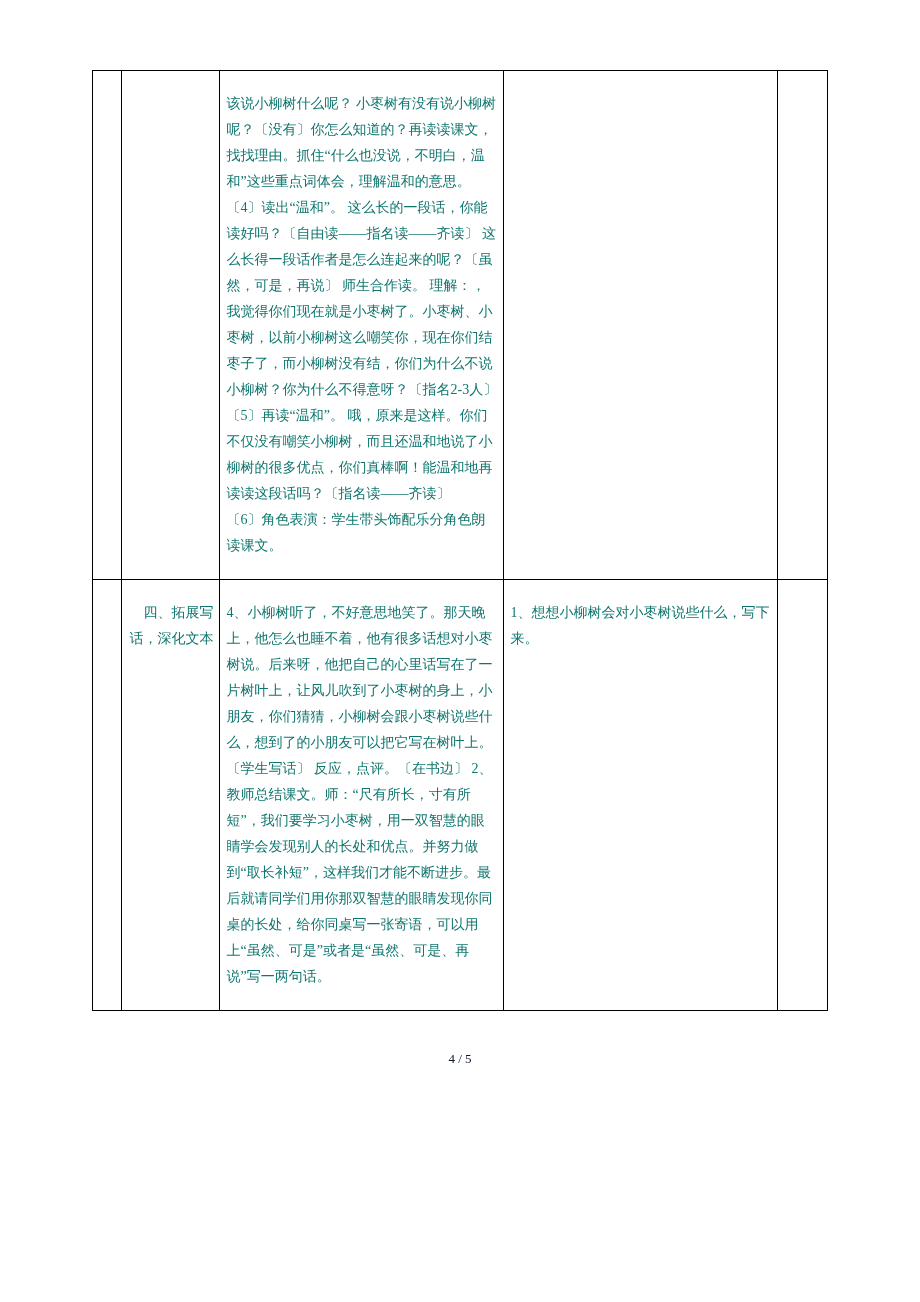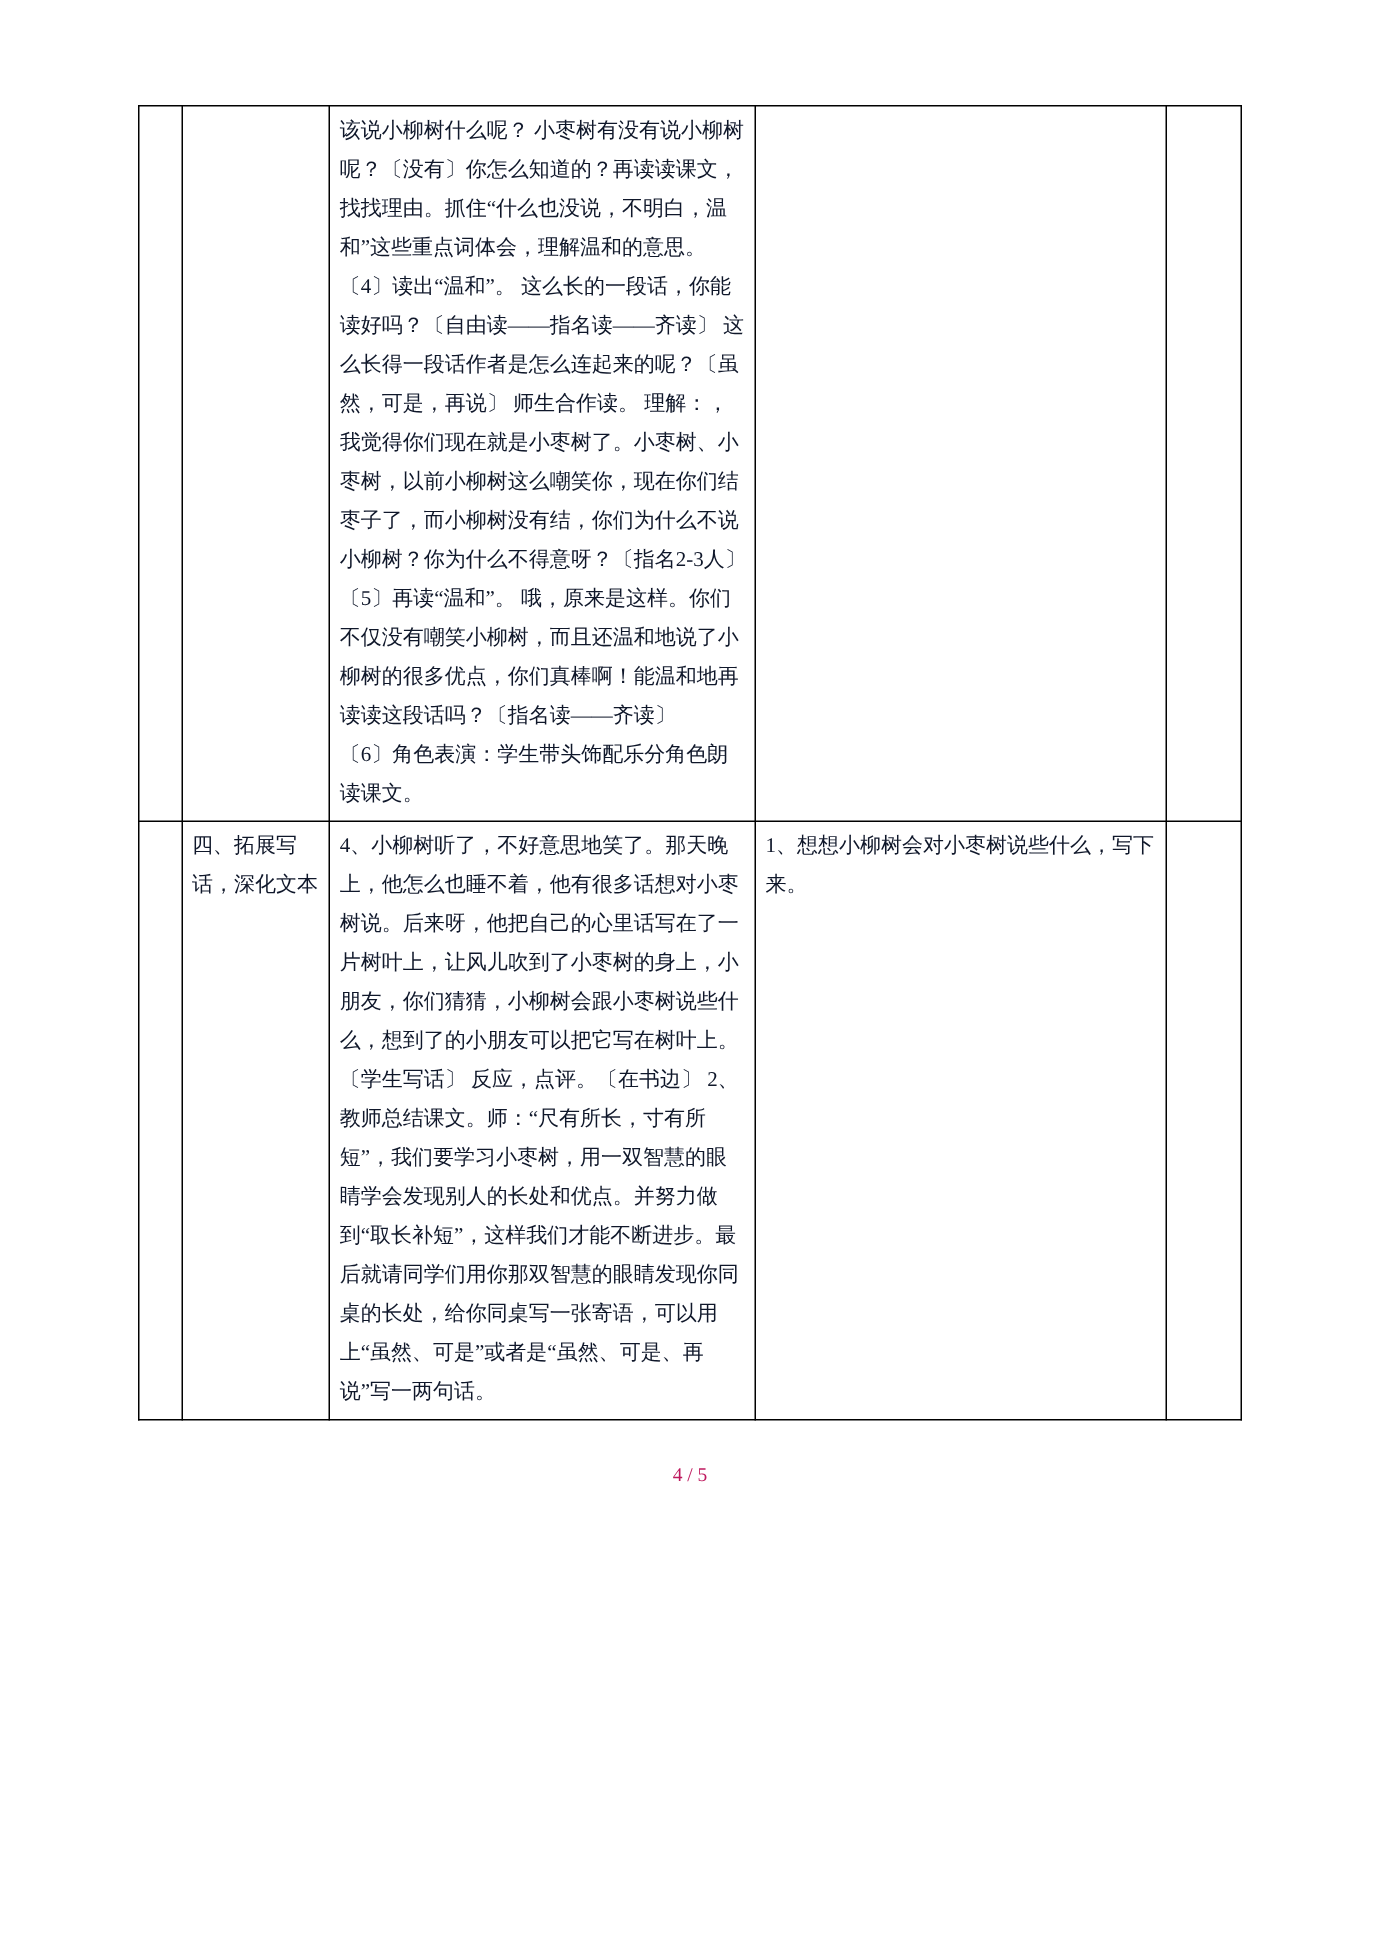--- a/index.html
+++ b/index.html
@@ -14,37 +14,37 @@
     padding: 70px 92px 40px 92px;
     box-sizing: border-box;
   }
   table {
     border-collapse: collapse;
     width: 100%;
     table-layout: fixed;
   }
   td {
     border: 1px solid #000;
-    padding: 4px 6px;
+    padding: 20px 6px;
     vertical-align: top;
     font-size: 14px;
     line-height: 26px;
-    color: #0f172a;
+    color: #0f766e;
     word-break: break-all;
   }
   .col1 { width: 27px; }
-  .col2 { width: 92px; text-align: left; }
+  .col2 { width: 92px; text-align: right; }
   .col3 { width: 265px; }
   .col4 { width: 255px; }
   .col5 { width: 47px; }
   .footer {
     text-align: center;
     font-size: 13px;
-    color: #be185d;
-    margin-top: 28px;
+    color: #0f172a;
+    margin-top: 40px;
     font-family: "SimSun", serif;
   }
 </style>
 </head>
 <body>
 
 <div class="page">
   <table>
     <colgroup>
       <col class="col1">

